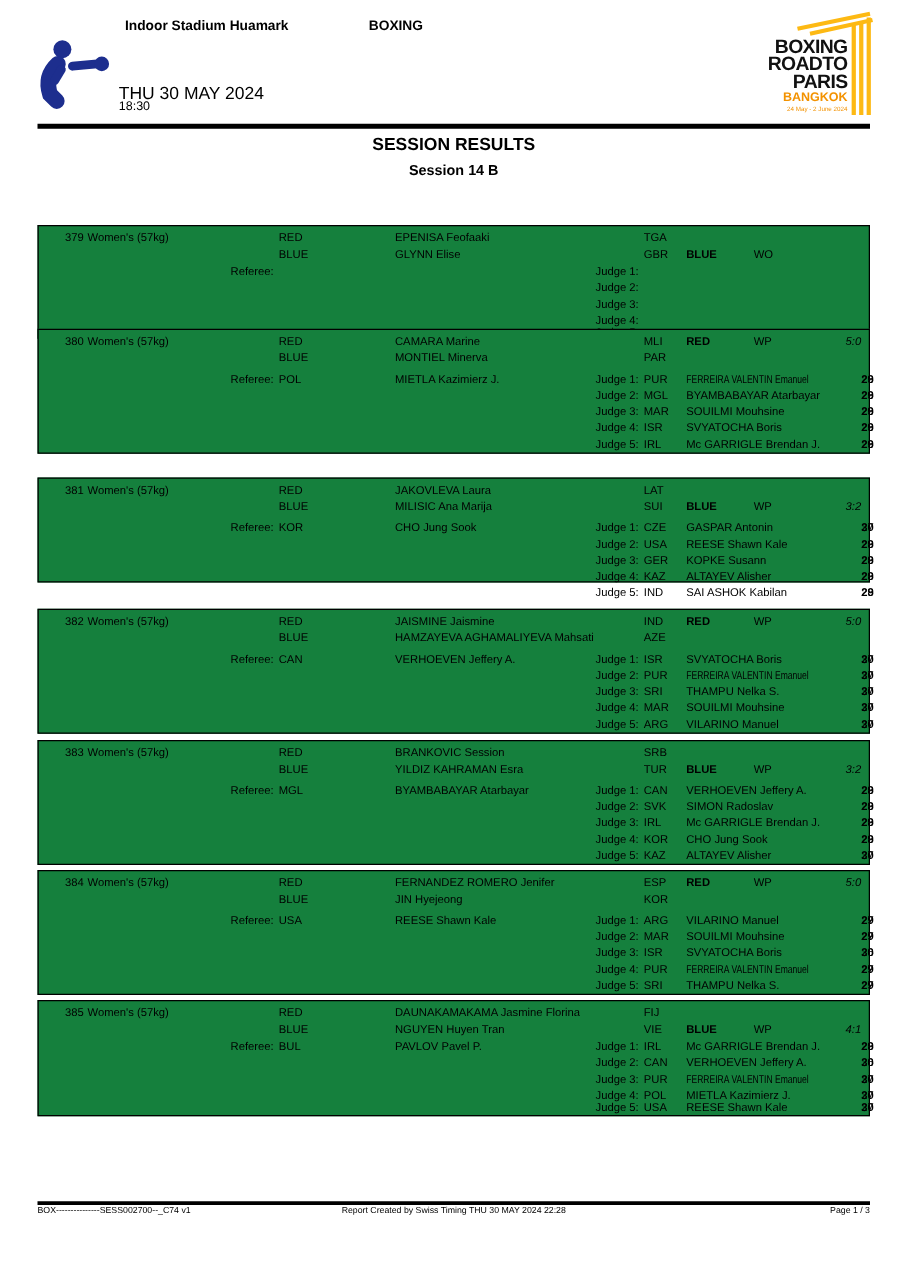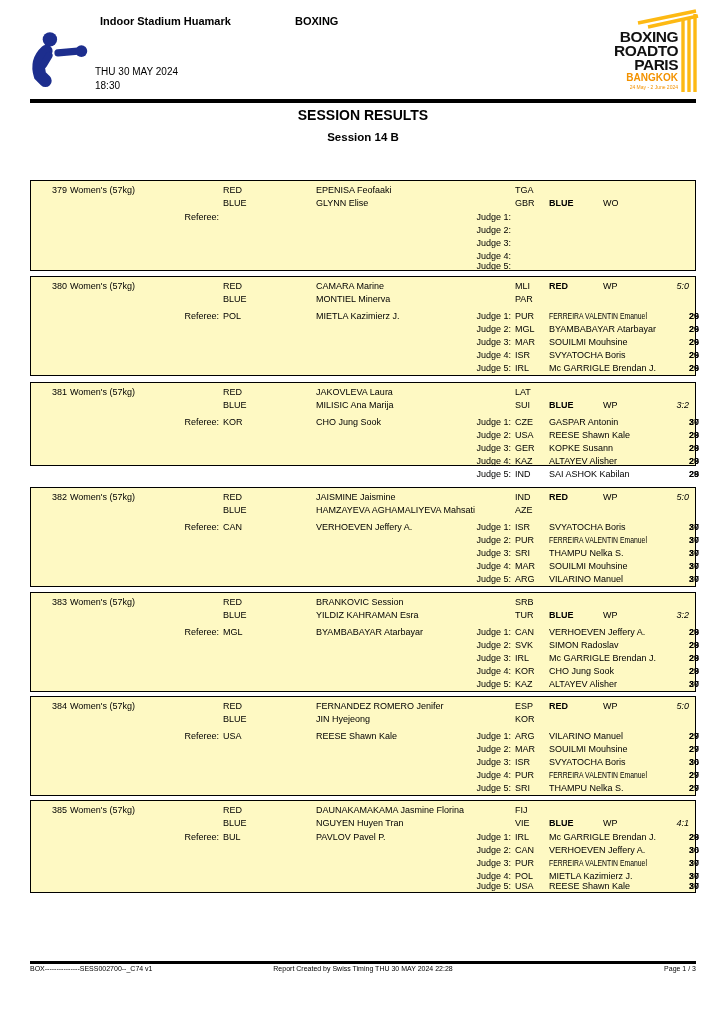--- a/index.html
+++ b/index.html
@@ -2,44 +2,44 @@
 <html><head>
 <meta charset="utf-8">
 <style>
   html,body{margin:0;padding:0;background:#fff;}
   #page{position:relative;width:724px;height:1024px;background:#fff;
         font-family:"Liberation Sans", sans-serif;color:#000;overflow:hidden;}
   .abs{position:absolute;}
   
   #venue{left:100px;top:15px;font-size:11px;font-weight:bold;}
   #sport{left:295px;top:15px;font-size:11px;font-weight:bold;}
-  #hdate{left:95px;top:66px;font-size:10px;}
+  #hdate{left:95px;top:66px;font-size:14px;}
   #htime{left:95px;top:80px;font-size:10px;}
   #picto{left:22px;top:28px;}
   #logo{left:608px;top:6px;}
   #toprule{left:30px;top:99px;width:666px;height:4px;background:#000;}
   #title{left:30px;top:107px;width:666px;text-align:center;font-size:14px;font-weight:bold;}
   #subtitle{left:30px;top:131px;width:666px;text-align:center;font-size:11.5px;font-weight:bold;}
   
   #thead{left:30px;top:147px;width:666px;height:30px;border:1.6px solid #000;box-sizing:border-box;}
   #thead span{position:absolute;font-size:9px;font-weight:bold;line-height:10px;}
   .th-bout{left:8px;top:10px;}
   .th-event{left:38px;top:10px;}
   .th-corner{left:191px;top:10px;}
   .th-name{left:254px;top:10px;}
   .th-seed{left:425px;width:55px;top:10px;text-align:right;}
   .th-noc{left:483px;top:4px;}
   .th-noc2{left:483px;top:15px;}
   .th-winner{left:517px;top:10px;}
   .th-result{left:571px;top:10px;}
   .th-decision{right:5px;top:10px;}
   
-  #bouts section{position:absolute;left:30px;width:666px;border:1.6px solid #000;box-sizing:border-box;background:#fef9c3;}
+  #bouts section{position:absolute;left:30px;width:666px;border:1.6px solid #000;box-sizing:border-box;background:#15803d;}
   #bouts section:nth-of-type(1){top:180px;height:91px;}
-  #bouts section:nth-of-type(2){top:276px;height:100px;}
+  #bouts section:nth-of-type(2){top:263px;height:100px;}
   #bouts section:nth-of-type(3){top:382px;height:84px;}
   #bouts section:nth-of-type(4){top:487px;height:100px;}
   #bouts section:nth-of-type(5){top:592px;height:100px;}
   #bouts section:nth-of-type(6){top:696px;height:100px;}
   #bouts section:nth-of-type(7){top:800px;height:93px;}
   .row{position:absolute;left:0;right:0;height:11px;font-size:9px;line-height:11px;}
   .row span{position:absolute;top:0;white-space:nowrap;}
   .r1{top:4px;}
   .r2{top:16.5px;}
   .jr0{top:33.5px;} .jr1{top:47px;} .jr2{top:60px;} .jr3{top:73px;} .jr4{top:86px;}

